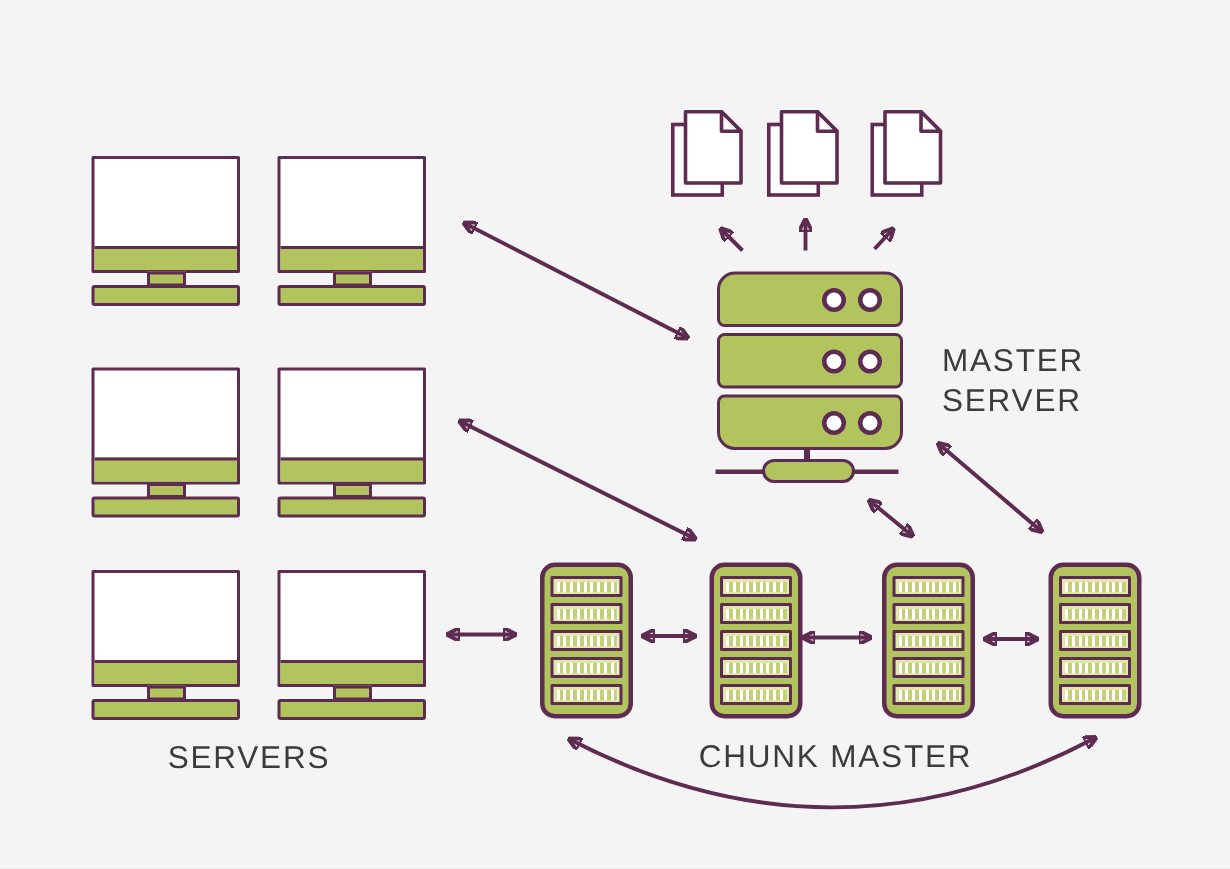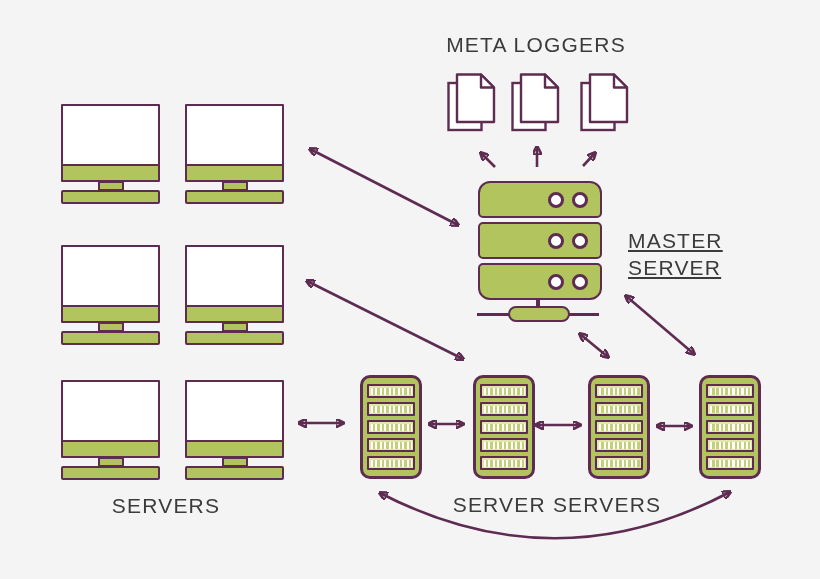--- a/index.html
+++ b/index.html
@@ -69,24 +69,23 @@
   .docstack svg{display:block;}
   
   #arrows{position:absolute;left:0;top:0;width:820px;height:579px;pointer-events:none;}
   #arrows path, #arrows line{stroke:#5e2b51;stroke-width:2.6;fill:none;}
 </style>
 </head>
 <body>
 
 <div id="canvas">
 
-  <div class="label" style="left:426px;top:33px;width:220px;">META LOGGERS</div>
-  <div class="label" style="left:628px;top:227px;width:110px;text-align:left;white-space:normal;line-height:27px;text-decoration:underline;">MASTER SERVER</div>
+  <div class="label" style="left:628px;top:227px;width:110px;text-align:left;white-space:normal;line-height:27px;">MASTER SERVER</div>
   <div class="label" style="left:66px;top:494px;width:200px;">SERVERS</div>
-  <div class="label" style="left:407px;top:493px;width:300px;">SERVER SERVERS</div>
+  <div class="label" style="left:407px;top:493px;width:300px;">CHUNK MASTER</div>
 
   <div class="monitor" style="left:61px;top:104px">
     <div class="mon-screen">
         <div class="mon-chin"></div>
       </div>
     <div class="mon-neck"></div>
     <div class="mon-base"></div>
   </div>
   <div class="monitor" style="left:185px;top:104px">
     <div class="mon-screen">

